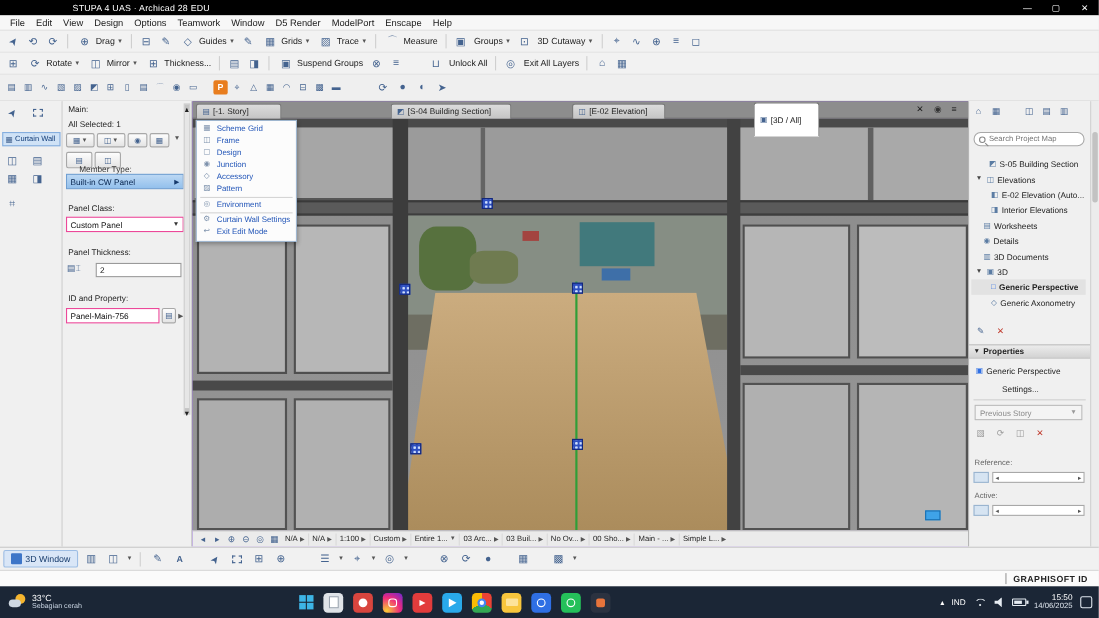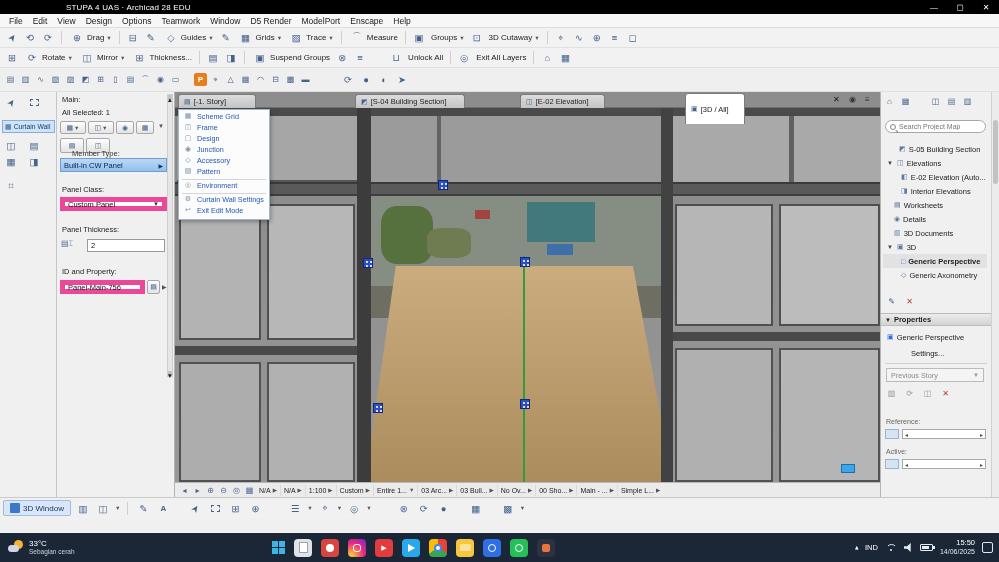--- a/index.html
+++ b/index.html
@@ -37,21 +37,21 @@
 .cwchip .ct{font-size:6.8px;color:#123c77;white-space:nowrap}
 
 
 .infobox{position:absolute;left:57px;top:92px;width:118px;height:405px;background:#f0f0f0;border-right:1px solid #b5b5b5;font-size:7.5px;color:#222}
 .infobox .al{position:absolute;white-space:nowrap}
 .ibscroll{position:absolute;right:1px;top:2px;bottom:120px;width:6px;background:#e6e6e6;border:1px solid #cfcfcf}
 .ibscroll i{position:absolute;left:0;right:0;height:5px;background:#c4c4c4;font-style:normal}
 .ibtn{position:absolute;height:13px;background:linear-gradient(#fdfdfd,#e4e4e4);border:1px solid #a8a8a8;border-radius:2px;display:flex;align-items:center;justify-content:center;gap:1px;font-size:7px;color:#44638f}
 .selrow{position:absolute;left:3px;top:66px;width:107px;height:14px;background:linear-gradient(#bcd8f4,#93c0ec);border:1px solid #6f9fd2;display:flex;align-items:center;padding:0 3px;font-size:7.5px;color:#06244e}
 .selrow .ra{margin-left:auto;font-size:6px;color:#16396b}
-.combo{position:absolute;height:14px;background:#fff;border:5px solid #ec4899;display:flex;align-items:center;padding:0 3px;font-size:7.5px;color:#111}
+.combo{position:absolute;height:14px;background:#fff;border:1px solid #ec4899;display:flex;align-items:center;padding:0 3px;font-size:7.5px;color:#111}
 .combo .ra{margin-left:auto;font-size:6px;color:#333}
 .ibinput{position:absolute;height:13px;border:1px solid #9a9a9a;background:#fff;font-size:7.5px;font-family:"Liberation Sans",sans-serif;padding:0 3px;color:#111}
 
 
 .viewport{position:absolute;left:175px;top:92px;width:705px;height:405px;background:#6d28d9}
 .tabbar{position:absolute;top:0;left:0;right:0;height:16px;background:#8d8d8d;border-bottom:1px solid #6f6f6f;z-index:6}
 .tab{position:absolute;top:2px;height:14px;background:linear-gradient(#dcdcdc,#c4c4c4);border:1px solid #7a7a7a;border-bottom:none;border-radius:3px 3px 0 0;display:flex;align-items:center;gap:3px;padding:0 5px;font-size:7.5px;color:#222;white-space:nowrap}
 .tab.active{top:1px;height:31px;background:#fff}
 .tab .ti{font-size:7px;color:#44638f}
 .tbx{position:absolute;top:3px;font-size:8px;color:#1a1a1a}
@@ -609,20 +609,24 @@
     <span class="icn">⊗</span>
     <span class="icn">⟳</span>
     <span class="icn">●</span>
     <span class="sp8"></span>
     <span class="icn">▦</span>
     <span class="sp8"></span>
     <span class="icn">▩</span>
       <span class="dar">▼</span>
   </div>
 
+  <div class="statusbar">
+    <span class="dv"></span>
+    <span class="brand">GRAPHISOFT ID</span>
+  </div>
 
   <div class="taskbar">
     <div class="weather">
       <span class="wicon">
           <i class="wsun"></i>
           <i class="wcloud"></i>
         </span>
       <span class="wtxt">
         <span class="wtemp">33°C</span>
         <span class="wdesc">Sebagian cerah</span>

